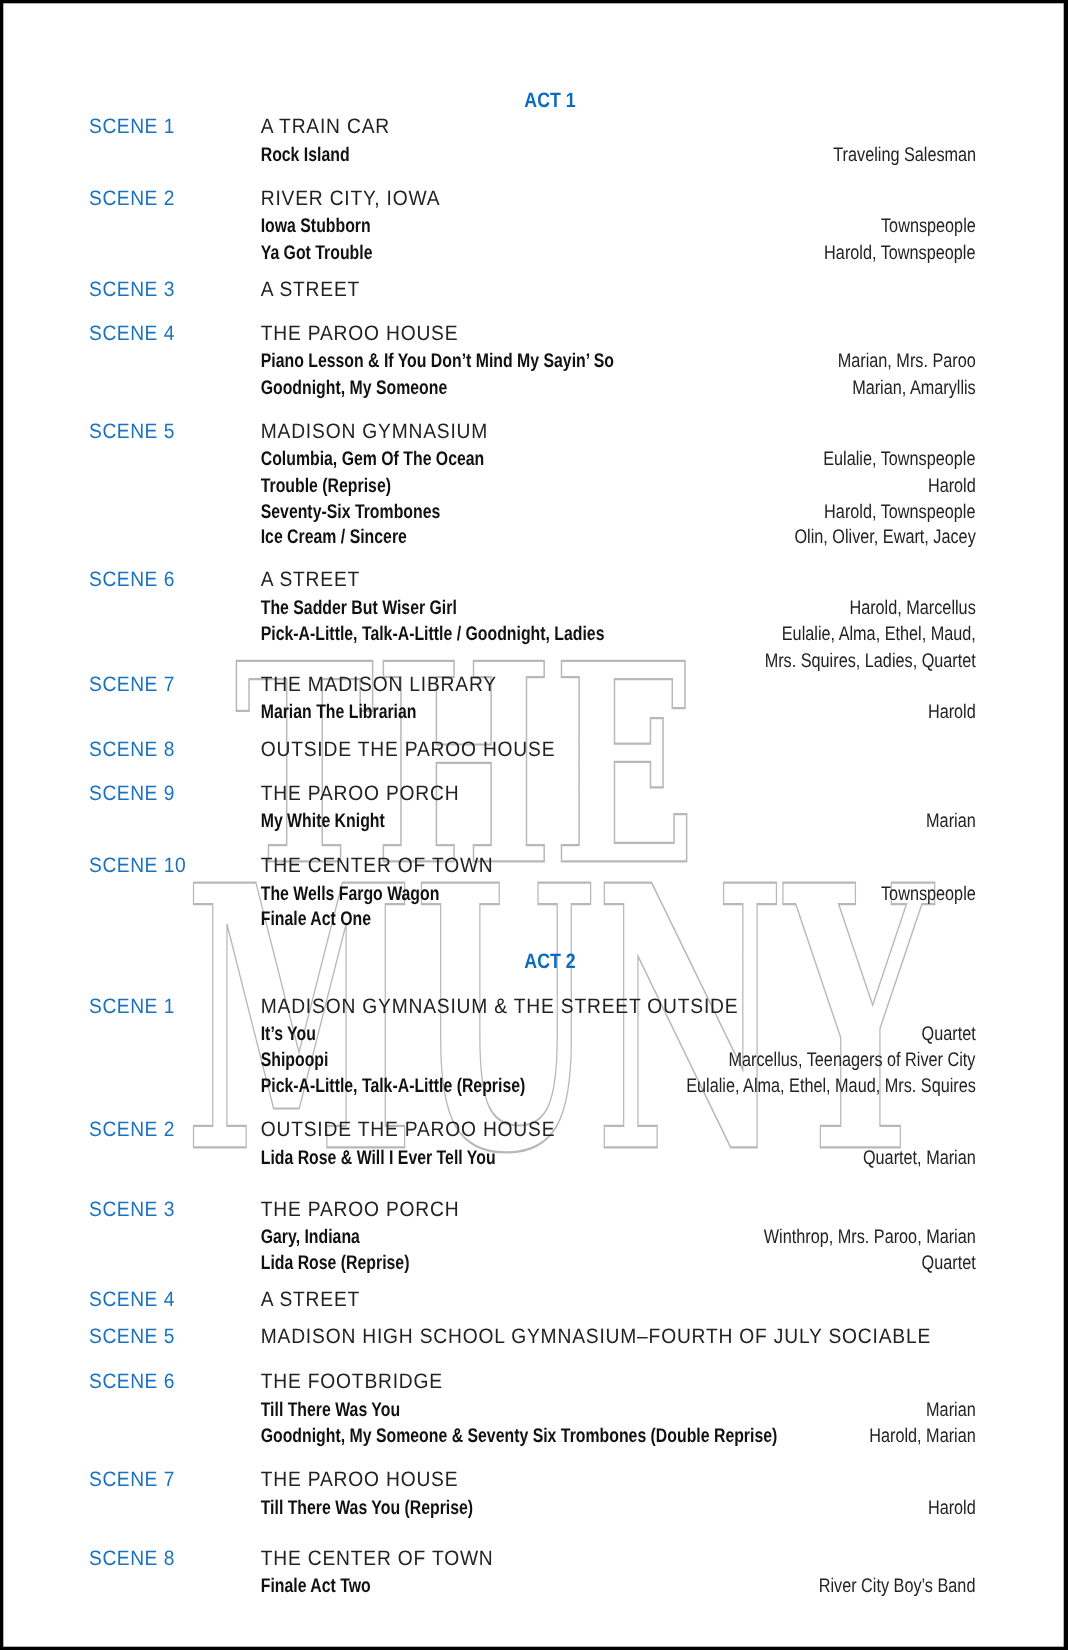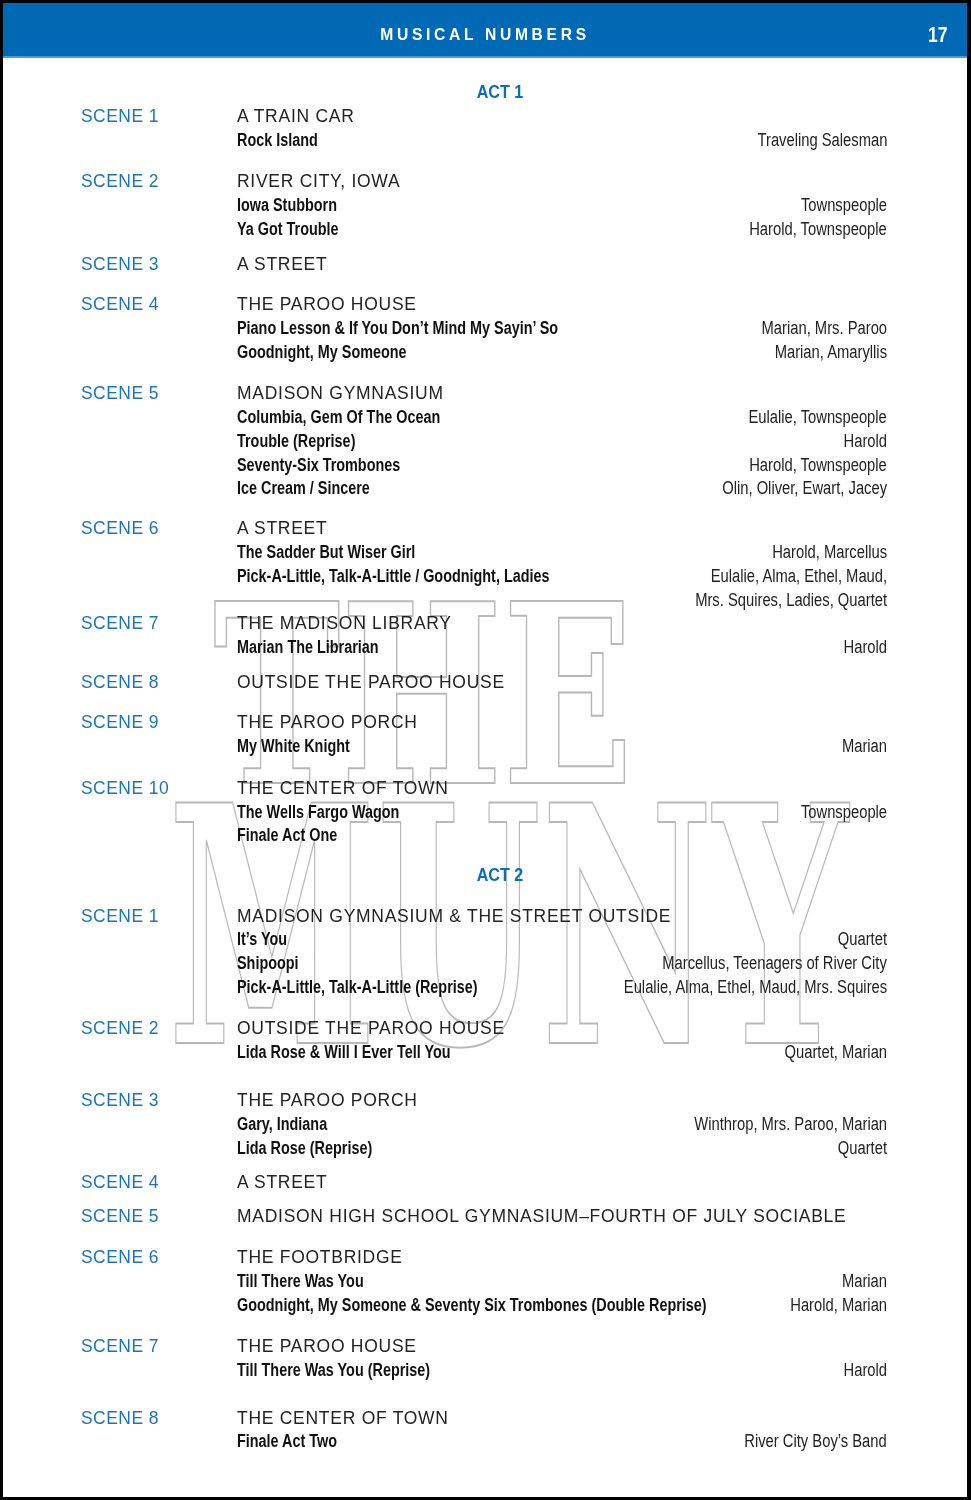--- a/index.html
+++ b/index.html
@@ -21,24 +21,20 @@
 </head>
 <body>
 
 <div class="page">
 
   <svg class="watermark" viewBox="0 0 964 1494" xmlns="http://www.w3.org/2000/svg">
     <text x="420" y="780" text-anchor="middle" font-family="'DejaVu Serif', serif" font-weight="bold" font-size="250" fill="none" stroke="#b8b8b8" stroke-width="2" textLength="420" lengthAdjust="spacingAndGlyphs">THE</text>
     <text x="505" y="1040" text-anchor="middle" font-family="'DejaVu Serif', serif" font-weight="bold" font-size="330" fill="none" stroke="#b8b8b8" stroke-width="2" textLength="680" lengthAdjust="spacingAndGlyphs">MUNY</text>
   </svg>
 
-  <div class="header">
-    <div class="header-title">MUSICAL NUMBERS</div>
-    <div class="page-num">17</div>
-  </div>
 
   <div class="ln act" style="top:78px">ACT 1</div>
 
   <div class="ln scene" style="top:102px">SCENE 1</div>
   <div class="ln setting" style="top:102px">A TRAIN CAR</div>
   <div class="ln song" style="top:126px">Rock Island</div>
   <div class="ln perf" style="top:126px">Traveling Salesman</div>
 
   <div class="ln scene" style="top:167px">SCENE 2</div>
   <div class="ln setting" style="top:167px">RIVER CITY, IOWA</div>

